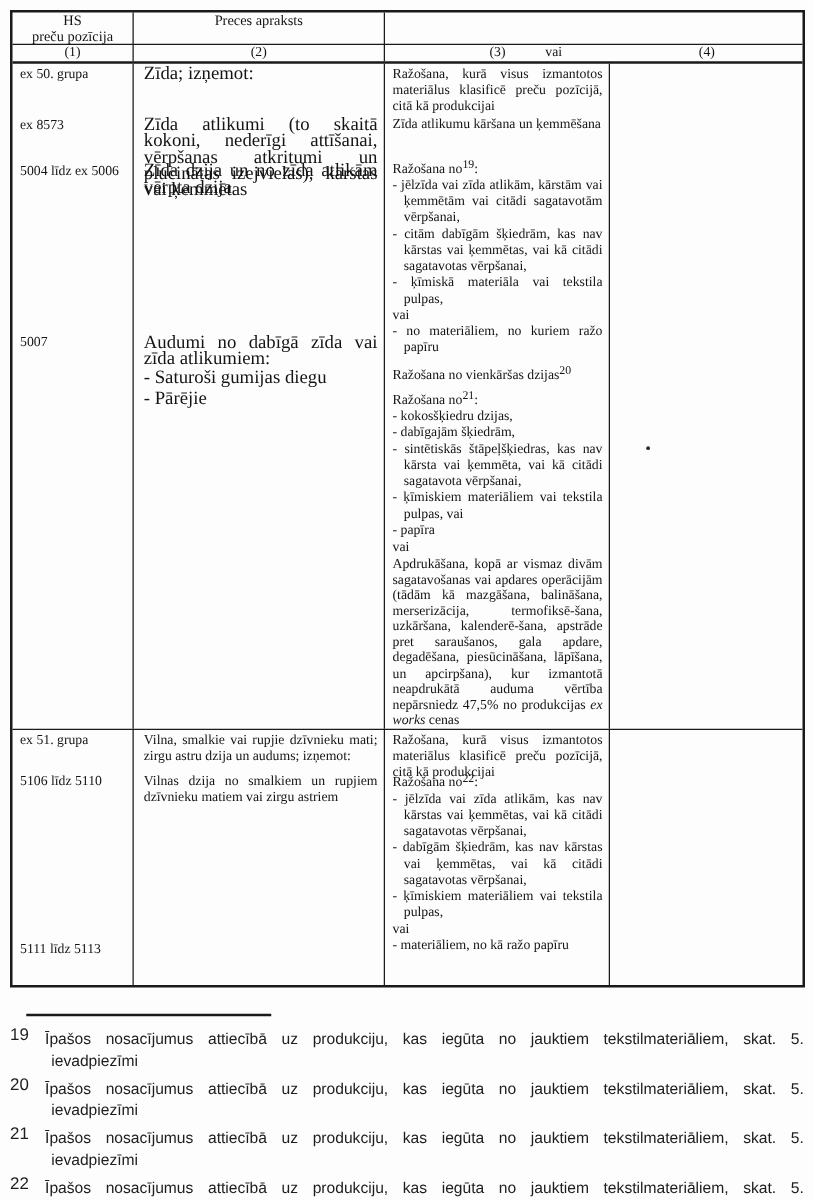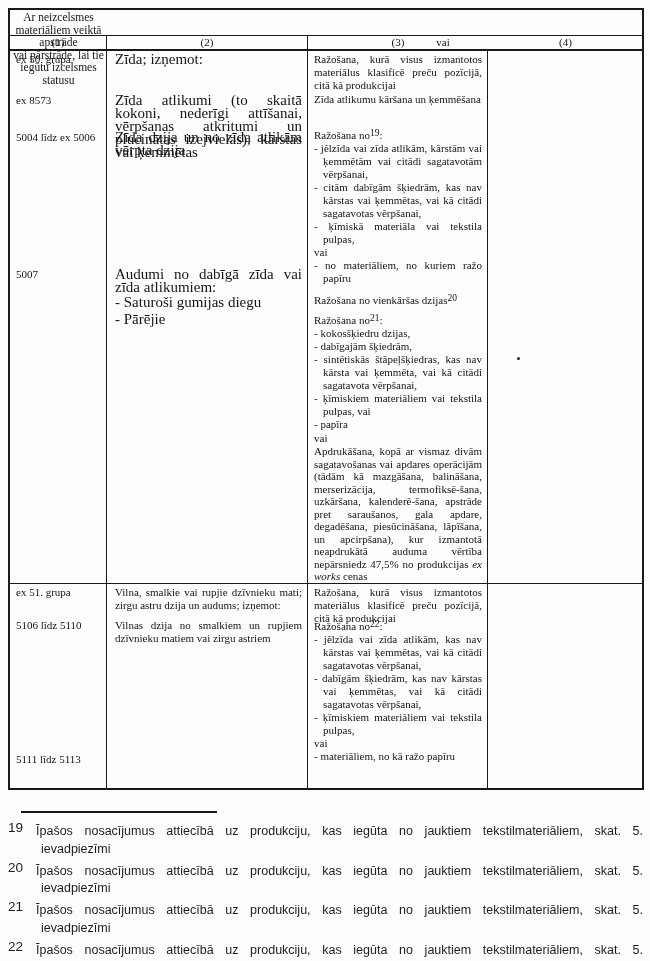--- a/index.html
+++ b/index.html
@@ -39,24 +39,25 @@
   .fn-l2{line-height:17px;padding-left:33px;}
 </style>
 </head>
 <body>
 
 <div class="page">
 
   <div class="tbl">
 
     <div class="hrow1">
-      <div class="hcell last">
-        <div>Ar neizcelsmes materiāliem veiktā apstrāde</div>
-        <div>vai pārstrāde, lai tie iegūtu izcelsmes statusu</div>
+      <div class="hcell">
+        <div>HS</div>
+        <div>preču pozīcija</div>
       </div>
+      <div class="hcell">Preces apraksts</div>
     </div>
 
     <div class="hrow2">
       <div class="hnum">(1)</div>
       <div class="hnum">(2)</div>
       <div class="hnum last">
         <span class="n3">(3)</span>
         <span class="nvai">vai</span>
         <span class="n4">(4)</span>
       </div>

